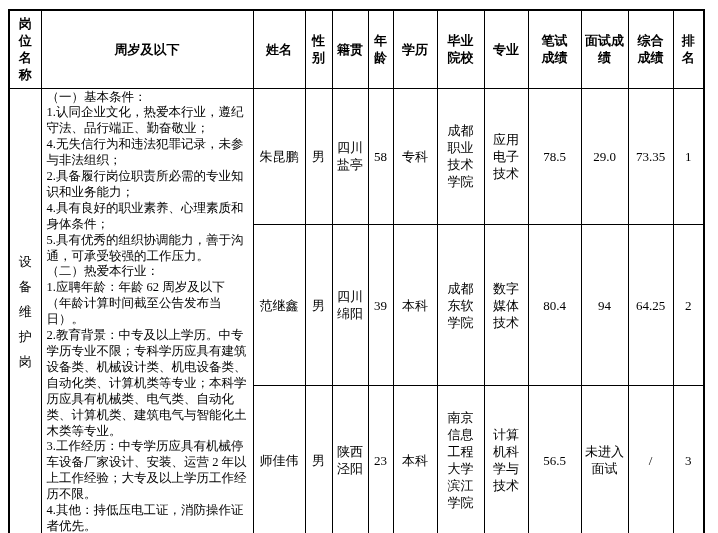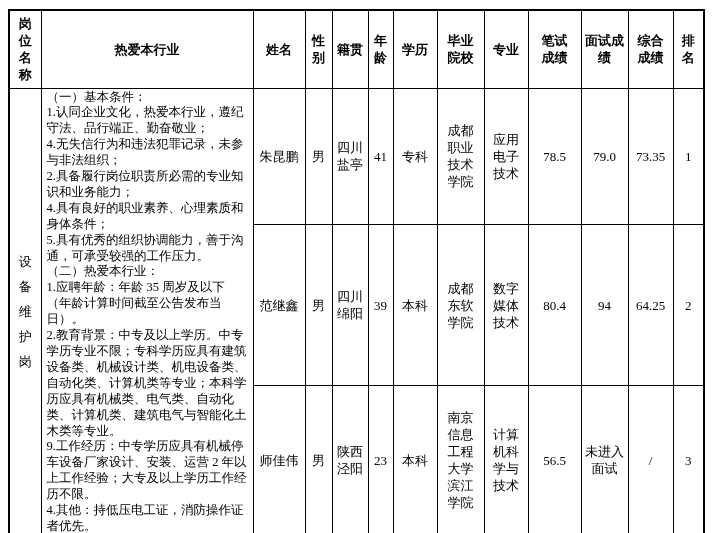--- a/index.html
+++ b/index.html
@@ -82,21 +82,21 @@
       <col style="width:47px">
       <col style="width:45px">
       <col style="width:31px">
     </colgroup>
     <thead>
       <tr>
         <th>岗
 位
 名
 称</th>
-        <th>热爱本行业</th>
+        <th>周岁及以下</th>
         <th>姓名</th>
         <th>性
 别</th>
         <th>籍贯</th>
         <th>年
 龄</th>
         <th>学历</th>
         <th>毕业
 院校</th>
         <th>专业</th>
@@ -118,40 +118,40 @@
 护
 岗</td>
         <td class="req-cell" rowspan="3">
           <div class="req-par">（一）基本条件：</div>
           <div class="req-par">1.认同企业文化，热爱本行业，遵纪守法、品行端正、勤奋敬业；</div>
           <div class="req-par">4.无失信行为和违法犯罪记录，未参与非法组织；</div>
           <div class="req-par">2.具备履行岗位职责所必需的专业知识和业务能力；</div>
           <div class="req-par">4.具有良好的职业素养、心理素质和身体条件；</div>
           <div class="req-par">5.具有优秀的组织协调能力，善于沟通，可承受较强的工作压力。</div>
           <div class="req-par">（二）热爱本行业：</div>
-          <div class="req-par">1.应聘年龄：年龄 35 周岁及以下（年龄计算时间截至公告发布当日）。</div>
+          <div class="req-par">1.应聘年龄：年龄 62 周岁及以下（年龄计算时间截至公告发布当日）。</div>
           <div class="req-par">2.教育背景：中专及以上学历。中专学历专业不限；专科学历应具有建筑设备类、机械设计类、机电设备类、自动化类、计算机类等专业；本科学历应具有机械类、电气类、自动化类、计算机类、建筑电气与智能化土木类等专业。</div>
-          <div class="req-par">9.工作经历：中专学历应具有机械停车设备厂家设计、安装、运营 2 年以上工作经验；大专及以上学历工作经历不限。</div>
+          <div class="req-par">3.工作经历：中专学历应具有机械停车设备厂家设计、安装、运营 2 年以上工作经验；大专及以上学历工作经历不限。</div>
           <div class="req-par">4.其他：持低压电工证，消防操作证者优先。</div>
         </td>
         <td>朱昆鹏</td>
         <td>男</td>
         <td>四川
 盐亭</td>
-        <td>41</td>
+        <td>58</td>
         <td>专科</td>
         <td>成都
 职业
 技术
 学院</td>
         <td>应用
 电子
 技术</td>
         <td>78.5</td>
-        <td>79.0</td>
+        <td>29.0</td>
         <td>73.35</td>
         <td>1</td>
       </tr>
       <tr class="row-2">
         <td>范继鑫</td>
         <td>男</td>
         <td>四川
 绵阳</td>
         <td>39</td>
         <td>本科</td>

